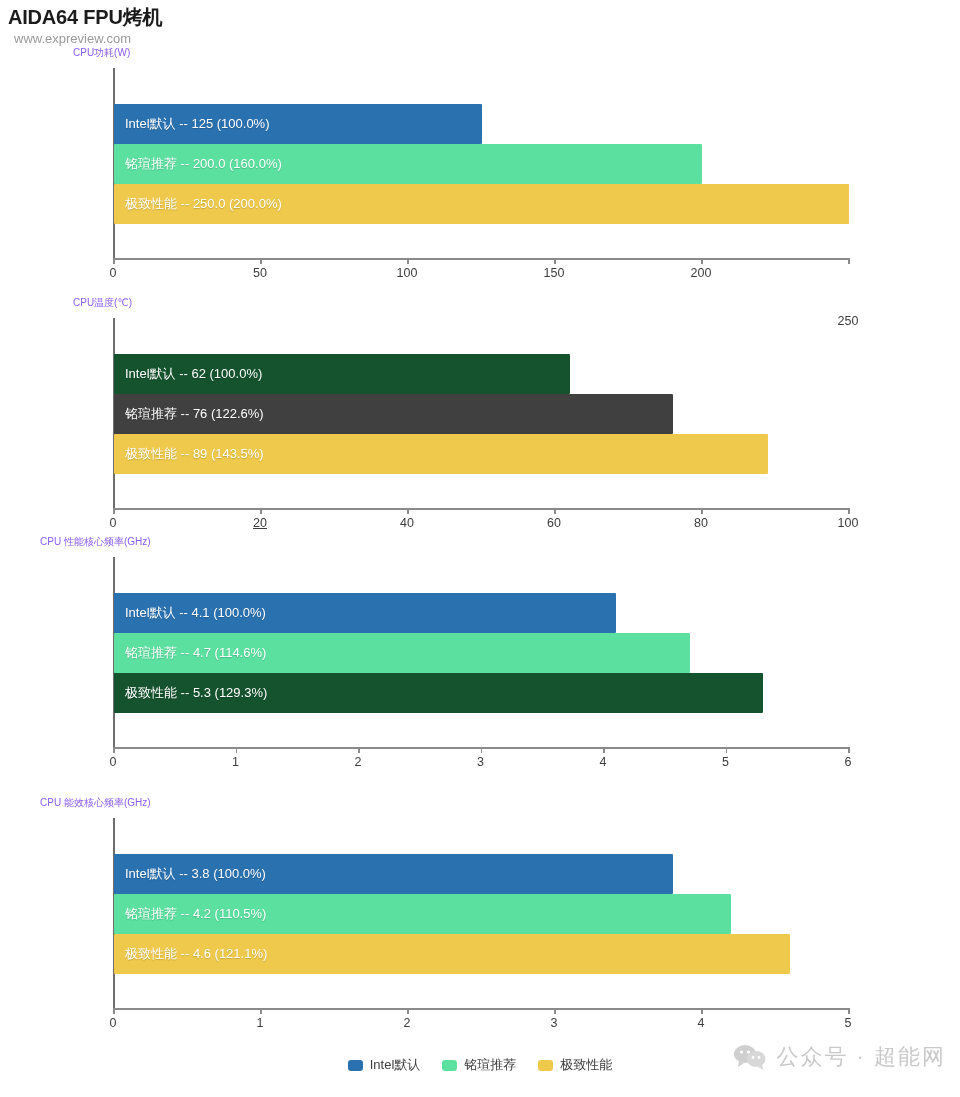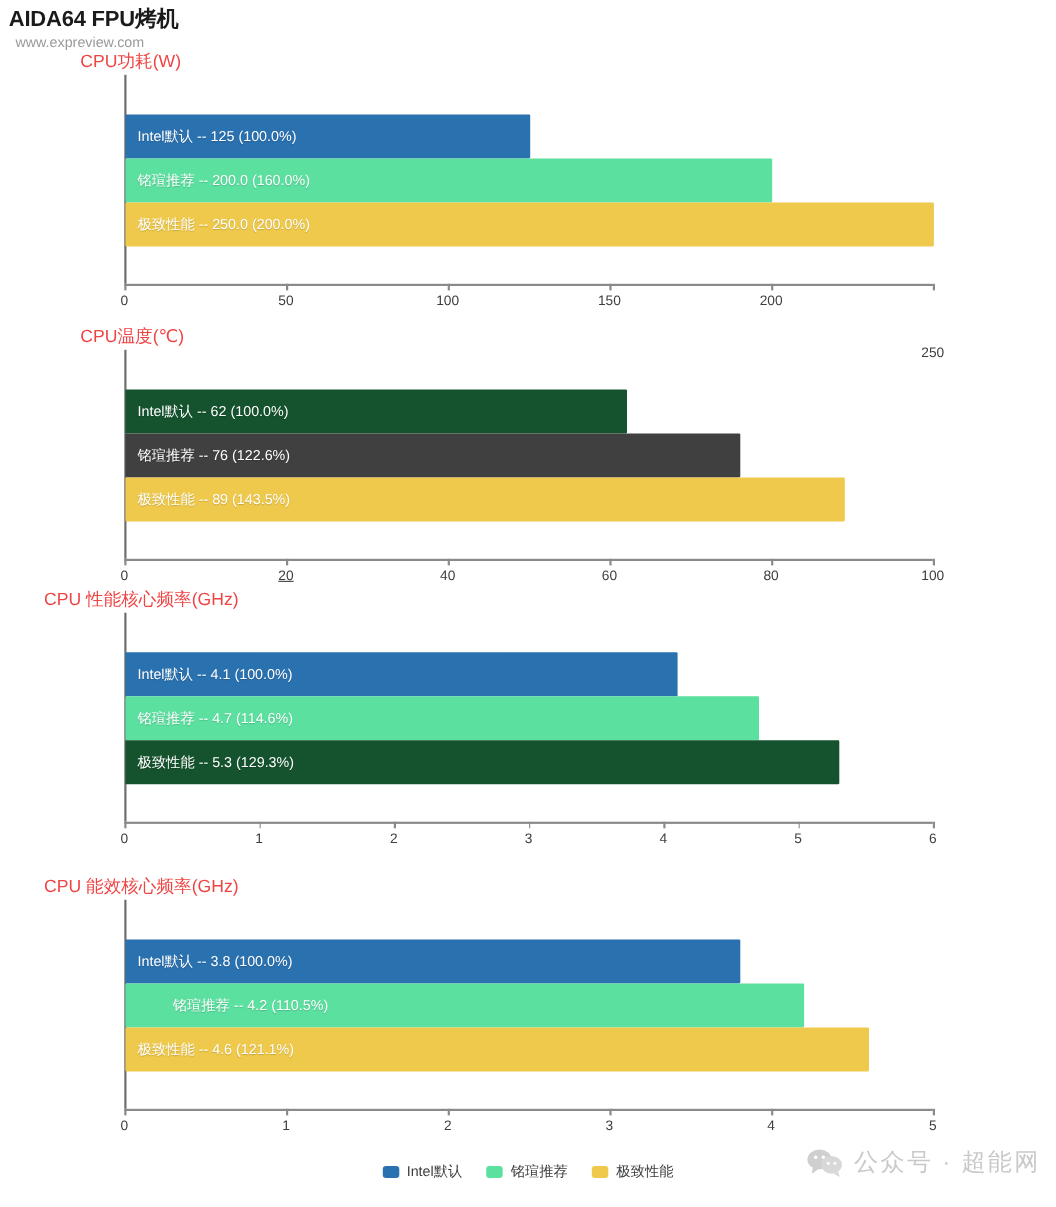--- a/index.html
+++ b/index.html
@@ -36,22 +36,22 @@
 
   
   .chart {
     position: absolute;
     left: 0;
     width: 960px;
   }
   .chart-title {
     position: absolute;
     top: 0;
-    font-size: 16px;
-    color: #ef4444;
+    font-size: 10px;
+    color: #8b5cf6;
     white-space: nowrap;
   }
   .plot {
     position: absolute;
     left: 113px;
     top: 22px;
     width: 735px;
     height: 190px;
   }
   
@@ -251,21 +251,21 @@
           <div class="tick-label" style="left: 294px;">2</div>
           <div class="tick" style="left: 441px;"></div>
           <div class="tick-label" style="left: 441px;">3</div>
           <div class="tick" style="left: 588px;"></div>
           <div class="tick-label" style="left: 588px;">4</div>
           <div class="tick" style="left: 735px;"></div>
           <div class="tick-label" style="left: 735px;">5</div>
           <div class="bar b0" style="left: 1px; width: 558.6px; background: rgb(42, 113, 176);">
             <span class="bar-label">Intel默认  --  3.8 (100.0%)</span>
           </div>
-          <div class="bar b1" style="left: 1px; width: 617.4px; background: rgb(91, 224, 160); padding-left: 32px;">
+          <div class="bar b1" style="left: 1px; width: 617.4px; background: rgb(91, 224, 160);">
             <span class="bar-label">铭瑄推荐  --  4.2 (110.5%)</span>
           </div>
           <div class="bar b2" style="left: 1px; width: 676.2px; background: rgb(239, 201, 76);">
             <span class="bar-label">极致性能  --  4.6 (121.1%)</span>
           </div>
         </div>
       </div>
     </div>
 
   <div class="legend" id="legend">

